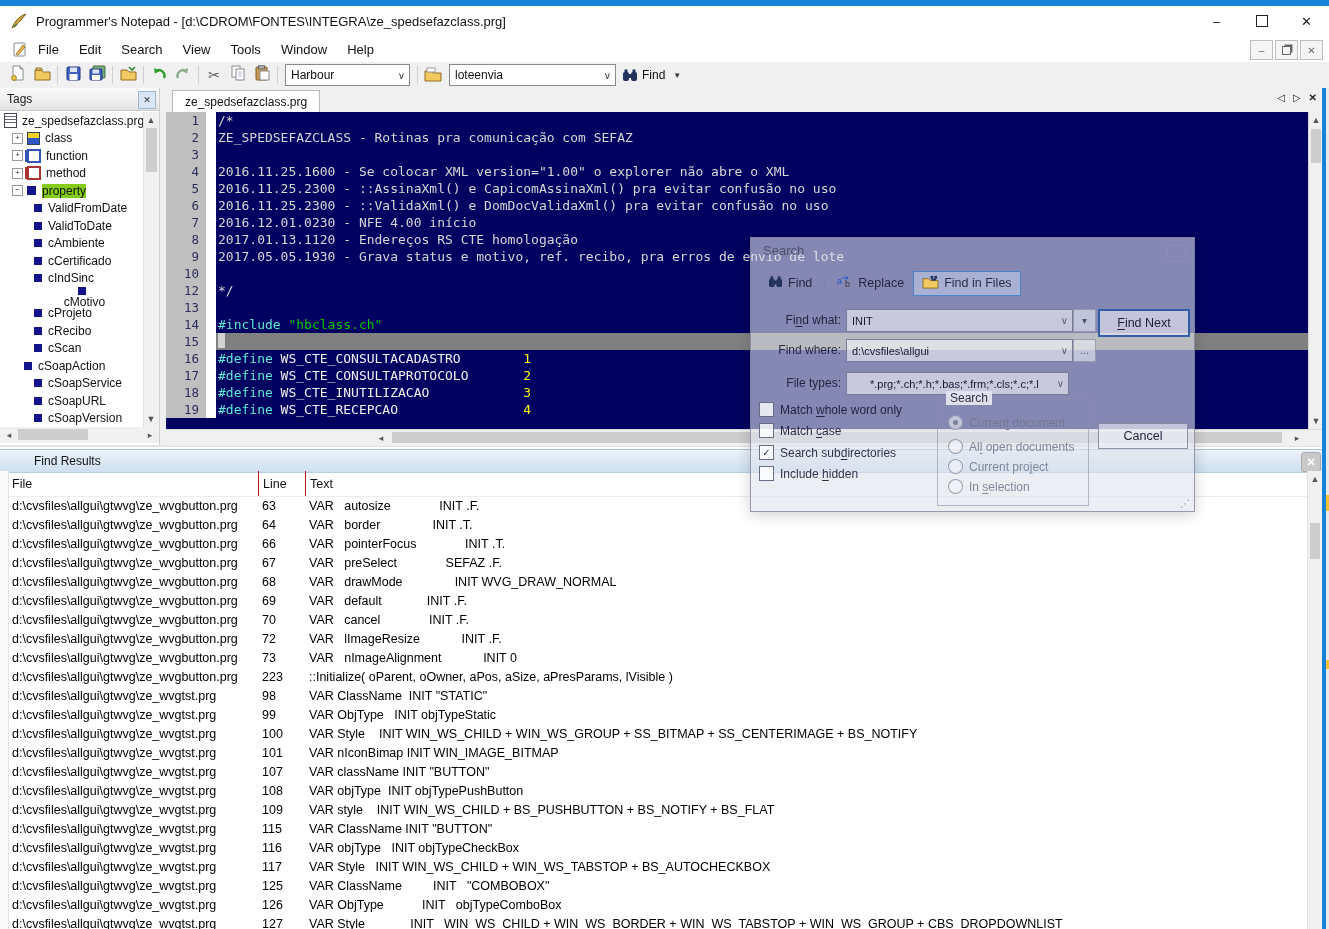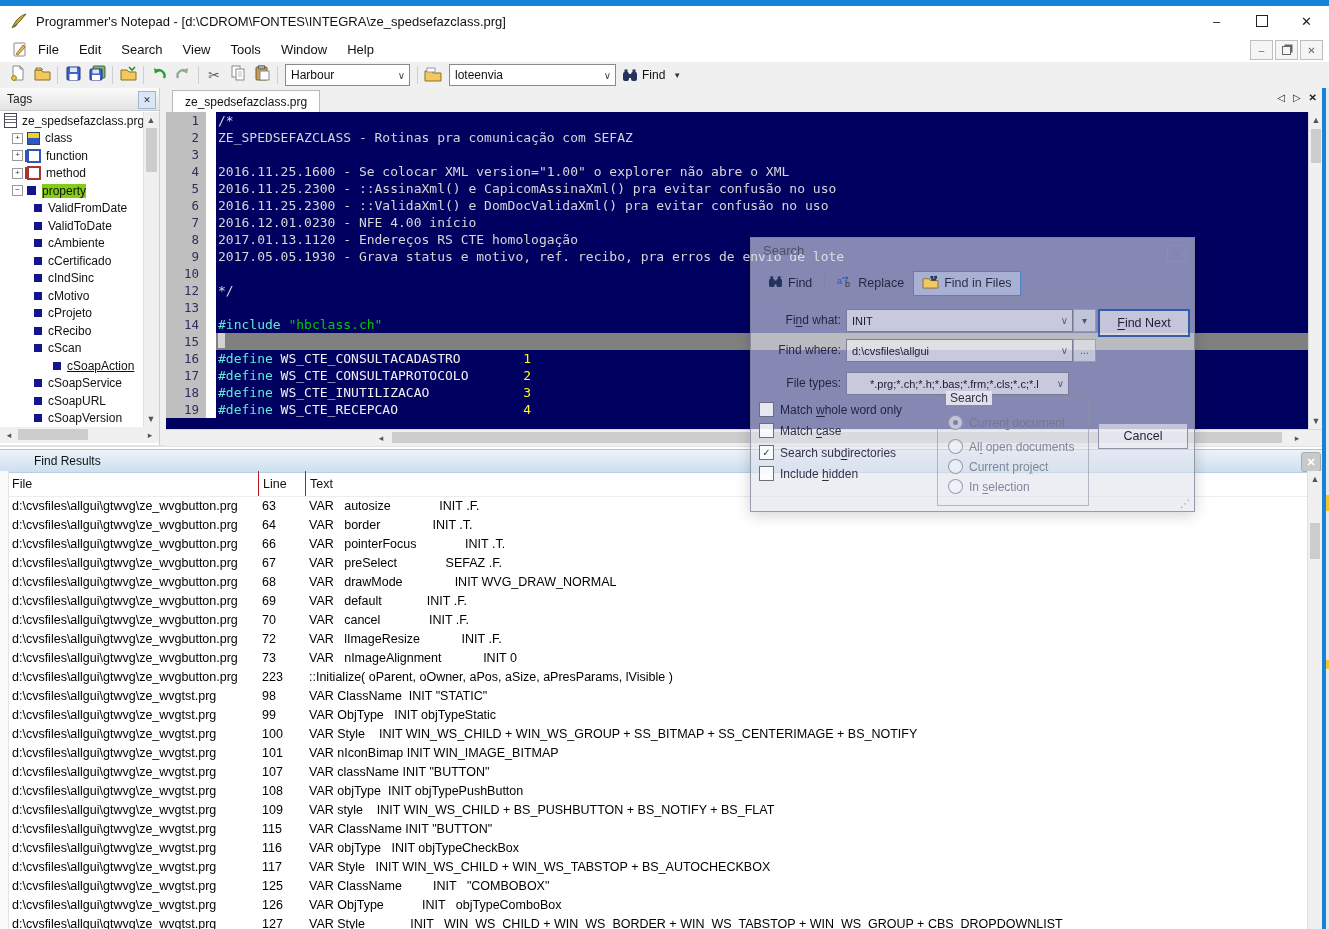--- a/index.html
+++ b/index.html
@@ -309,37 +309,37 @@
           <span>cAmbiente</span>
         </div>
         <div class="trow" style="padding-left: 34px;">
           <span class="t-bullet"></span>
           <span>cCertificado</span>
         </div>
         <div class="trow" style="padding-left: 34px;">
           <span class="t-bullet"></span>
           <span>cIndSinc</span>
         </div>
-        <div class="trow" style="padding-left: 34px;">
+        <div class="trow" style="padding-left: 26px; flex-direction: column;">
           <span class="t-bullet"></span>
           <span>cMotivo</span>
         </div>
         <div class="trow" style="padding-left: 34px;">
           <span class="t-bullet"></span>
           <span>cProjeto</span>
         </div>
         <div class="trow" style="padding-left: 34px;">
           <span class="t-bullet"></span>
           <span>cRecibo</span>
         </div>
         <div class="trow" style="padding-left: 34px;">
           <span class="t-bullet"></span>
           <span>cScan</span>
         </div>
-        <div class="trow" style="padding-left: 53px; text-decoration: underline;">
+        <div class="trow" style="padding-left: 24px;">
           <span class="t-bullet"></span>
           <span>cSoapAction</span>
         </div>
         <div class="trow" style="padding-left: 34px;">
           <span class="t-bullet"></span>
           <span>cSoapService</span>
         </div>
         <div class="trow" style="padding-left: 34px;">
           <span class="t-bullet"></span>
           <span>cSoapURL</span>

